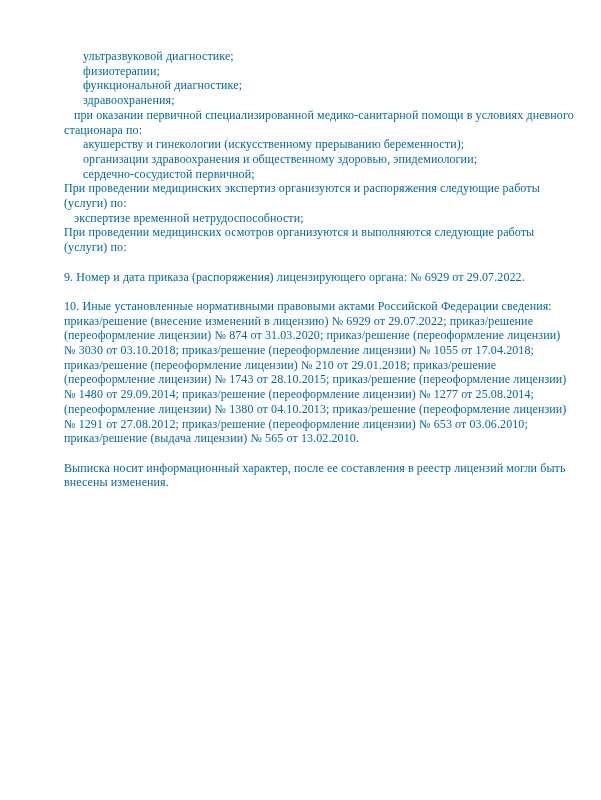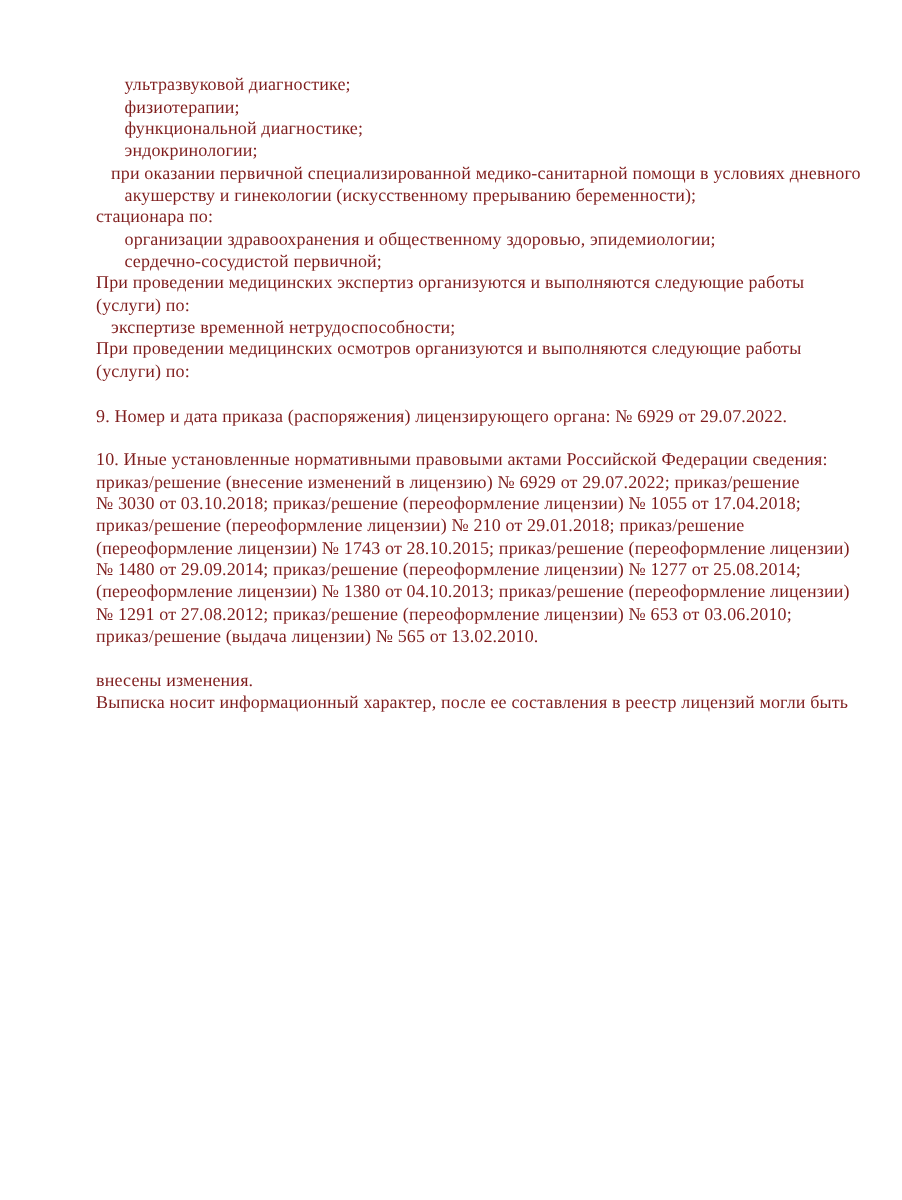--- a/index.html
+++ b/index.html
@@ -7,21 +7,21 @@
     padding: 0;
     background: #ffffff;
   }
   .page {
     position: relative;
     width: 601px;
     height: 800px;
     background: #ffffff;
     overflow: hidden;
     font-family: "Liberation Serif", "DejaVu Serif", serif;
-    color: #7f1d1d;
+    color: #0369a1;
   }
   .doc-lines {
     position: absolute;
     top: 49px;
     left: 64px;
     width: 500px;
     font-size: 12px;
     line-height: 14.7px;
     letter-spacing: 0.1px;
   }
@@ -34,40 +34,41 @@
   .indent-2 { padding-left: 19px; }
 </style>
 </head>
 <body>
 
 <div class="page">
   <div class="doc-lines">
       <div class="line indent-2">ультразвуковой диагностике;</div>
       <div class="line indent-2">физиотерапии;</div>
       <div class="line indent-2">функциональной диагностике;</div>
-      <div class="line indent-2">эндокринологии;</div>
+      <div class="line indent-2">здравоохранения;</div>
       <div class="line indent-1">при оказании первичной специализированной медико-санитарной помощи в условиях дневного</div>
+      <div class="line indent-0">стационара по:</div>
       <div class="line indent-2">акушерству и гинекологии (искусственному прерыванию беременности);</div>
-      <div class="line indent-0">стационара по:</div>
       <div class="line indent-2">организации здравоохранения и общественному здоровью, эпидемиологии;</div>
       <div class="line indent-2">сердечно-сосудистой первичной;</div>
-      <div class="line indent-0">При проведении медицинских экспертиз организуются и выполняются следующие работы</div>
+      <div class="line indent-0">При проведении медицинских экспертиз организуются и распоряжения следующие работы</div>
       <div class="line indent-0">(услуги) по:</div>
       <div class="line indent-1">экспертизе временной нетрудоспособности;</div>
       <div class="line indent-0">При проведении медицинских осмотров организуются и выполняются следующие работы</div>
       <div class="line indent-0">(услуги) по:</div>
       <div class="line indent-0"></div>
       <div class="line indent-0">9. Номер и дата приказа (распоряжения) лицензирующего органа: № 6929 от 29.07.2022.</div>
       <div class="line indent-0"></div>
       <div class="line indent-0">10. Иные установленные нормативными правовыми актами Российской Федерации сведения:</div>
       <div class="line indent-0">приказ/решение (внесение изменений в лицензию) № 6929 от 29.07.2022; приказ/решение</div>
+      <div class="line indent-0">(переоформление лицензии) № 874 от 31.03.2020; приказ/решение (переоформление лицензии)</div>
       <div class="line indent-0">№ 3030 от 03.10.2018; приказ/решение (переоформление лицензии) № 1055 от 17.04.2018;</div>
       <div class="line indent-0">приказ/решение (переоформление лицензии) № 210 от 29.01.2018; приказ/решение</div>
       <div class="line indent-0">(переоформление лицензии) № 1743 от 28.10.2015; приказ/решение (переоформление лицензии)</div>
       <div class="line indent-0">№ 1480 от 29.09.2014; приказ/решение (переоформление лицензии) № 1277 от 25.08.2014;</div>
       <div class="line indent-0">(переоформление лицензии) № 1380 от 04.10.2013; приказ/решение (переоформление лицензии)</div>
       <div class="line indent-0">№ 1291 от 27.08.2012; приказ/решение (переоформление лицензии) № 653 от 03.06.2010;</div>
       <div class="line indent-0">приказ/решение (выдача лицензии) № 565 от 13.02.2010.</div>
       <div class="line indent-0"></div>
+      <div class="line indent-0">Выписка носит информационный характер, после ее составления в реестр лицензий могли быть</div>
       <div class="line indent-0">внесены изменения.</div>
-      <div class="line indent-0">Выписка носит информационный характер, после ее составления в реестр лицензий могли быть</div>
     </div>
 </div>
 
 </body></html>

